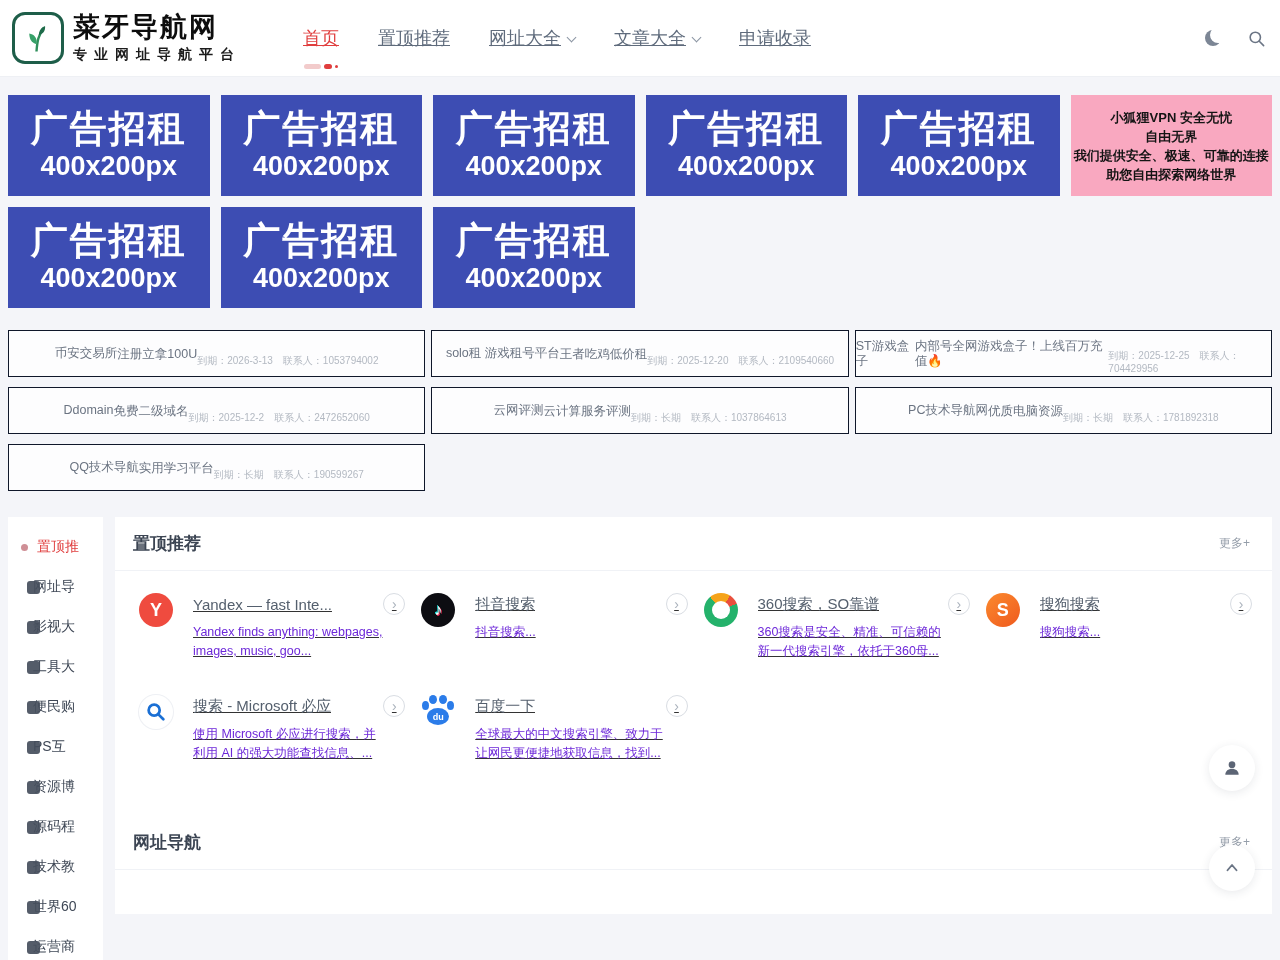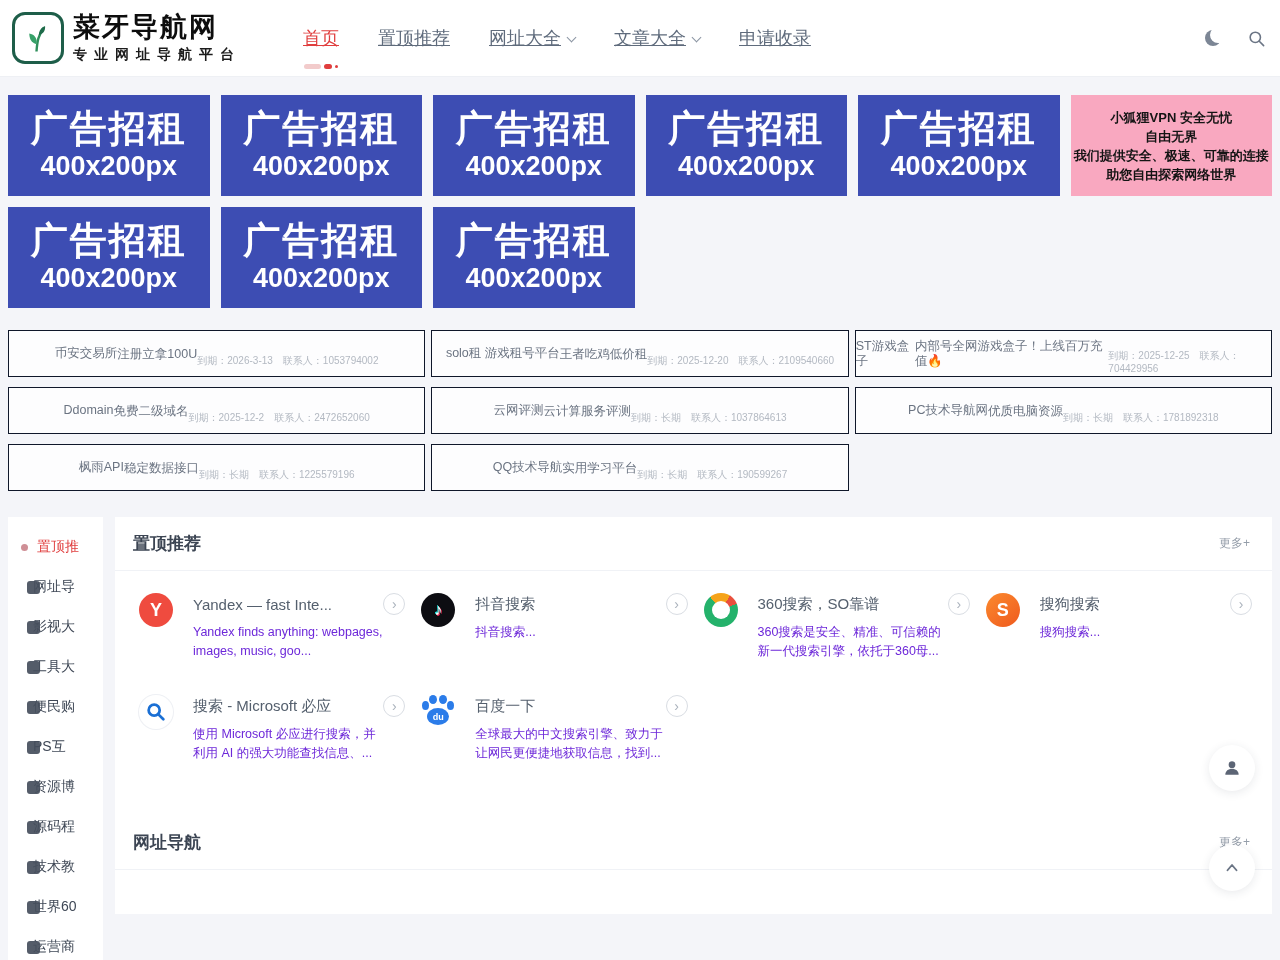--- a/index.html
+++ b/index.html
@@ -53,21 +53,21 @@
   .panel{position:absolute;left:115px;width:1157px;background:#fff;}
   .panel-top{top:517px;height:328px;}
   .panel-bottom{top:816px;height:98px;}
   .panel-head{height:54px;display:flex;align-items:center;justify-content:space-between;padding:0 22px 0 18px;border-bottom:1px solid #f0f2f6;}
   .panel-title{font-size:17px;font-weight:700;color:#3c4553;}
   .panel-more{font-size:12px;color:#949da9;cursor:pointer;}
   
   .cards{display:grid;grid-template-columns:repeat(4,1fr);padding:22px 20px 0 24px;column-gap:16px;row-gap:34px;}
   .card{display:flex;cursor:pointer;}
   .card-ico{width:34px;height:34px;border-radius:50%;flex:none;margin-right:20px;position:relative;display:flex;align-items:center;justify-content:center;}
-  .card-body{flex:1;min-width:0;}
+  .card-body{flex:1;min-width:0;text-decoration:underline;}
   .card-top{display:flex;align-items:center;justify-content:space-between;}
   .card-title{font-size:15px;color:#55606e;white-space:nowrap;overflow:hidden;text-overflow:ellipsis;max-width:178px;}
   .card-arrow{width:22px;height:22px;border:1px solid #d9dde3;border-radius:50%;color:#aab2bc;display:flex;align-items:center;justify-content:center;font-size:14px;flex:none;margin-left:6px;padding-bottom:1px;}
   .card-desc{font-size:12.5px;color:#6d28d9;line-height:19px;margin-top:8px;max-height:38px;overflow:hidden;padding-right:20px;}
   .ico-yandex{background:#ef4b3f;color:#fff;font-weight:800;font-size:18px;}
   .ico-douyin{background:#0d0d12;color:#fff;font-size:16px;}
   .ico-douyin .note{text-shadow:-1px -1px 0 #25f4ee,1px 1px 0 #fe2c55;}
   .ico-360{background:conic-gradient(from -40deg,#f5a31a 0 20%,#e94f3d 20% 30%,#24b26b 30% 100%);}
   .ico-360::after{content:"";position:absolute;inset:8px;background:#fff;border-radius:50%;}
   .ico-sogou{background:linear-gradient(140deg,#fb8a2e,#ef5a1e);color:#fff;font-weight:800;font-size:18px;}
@@ -197,25 +197,20 @@
       <div class="ta-title">云网评测</div>
       <div class="ta-sub">云计算服务评测</div>
       <div class="ta-meta">到期：长期　联系人：1037864613</div>
     </div>
   <div class="textad">
       <div class="ta-title">PC技术导航网</div>
       <div class="ta-sub">优质电脑资源</div>
       <div class="ta-meta">到期：长期　联系人：1781892318</div>
     </div>
   <div class="textad">
-      <div class="ta-title">枫雨API</div>
-      <div class="ta-sub">稳定数据接口</div>
-      <div class="ta-meta">到期：长期　联系人：1225579196</div>
-    </div>
-  <div class="textad">
       <div class="ta-title">QQ技术导航</div>
       <div class="ta-sub">实用学习平台</div>
       <div class="ta-meta">到期：长期　联系人：190599267</div>
     </div>
 </div>
 
 <div class="sidebar">
   <div class="side-item active">
       <span class="side-dot"></span>
       <span class="side-label">置顶推</span>

